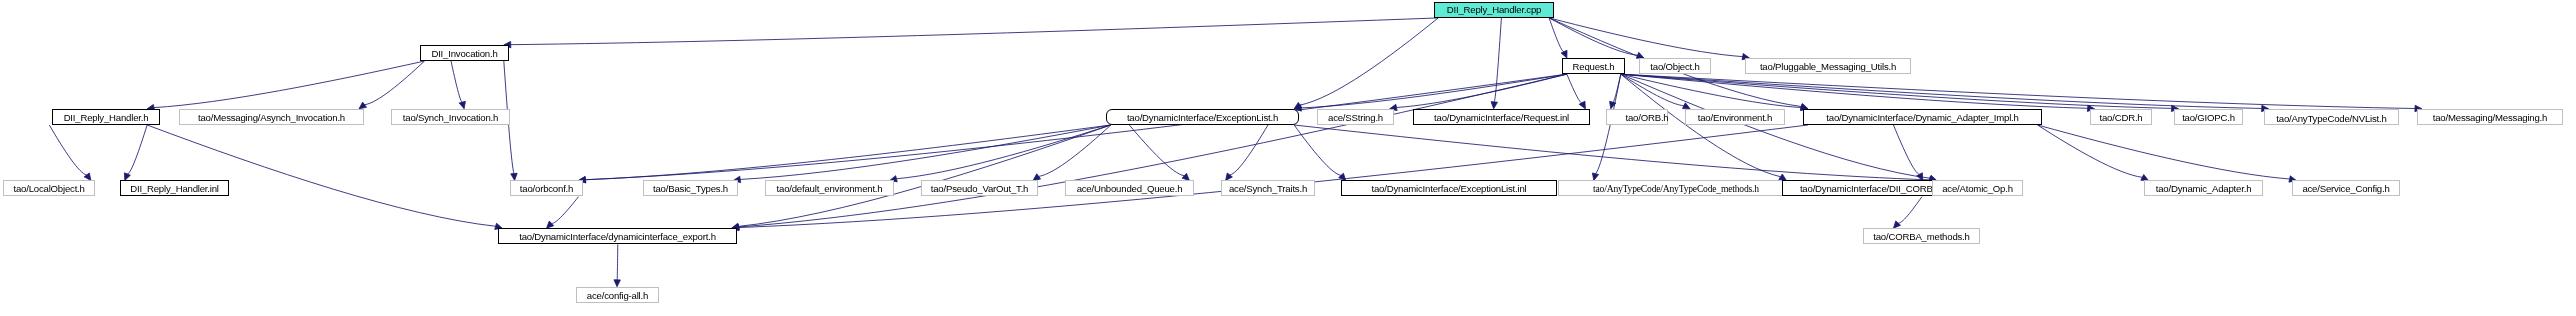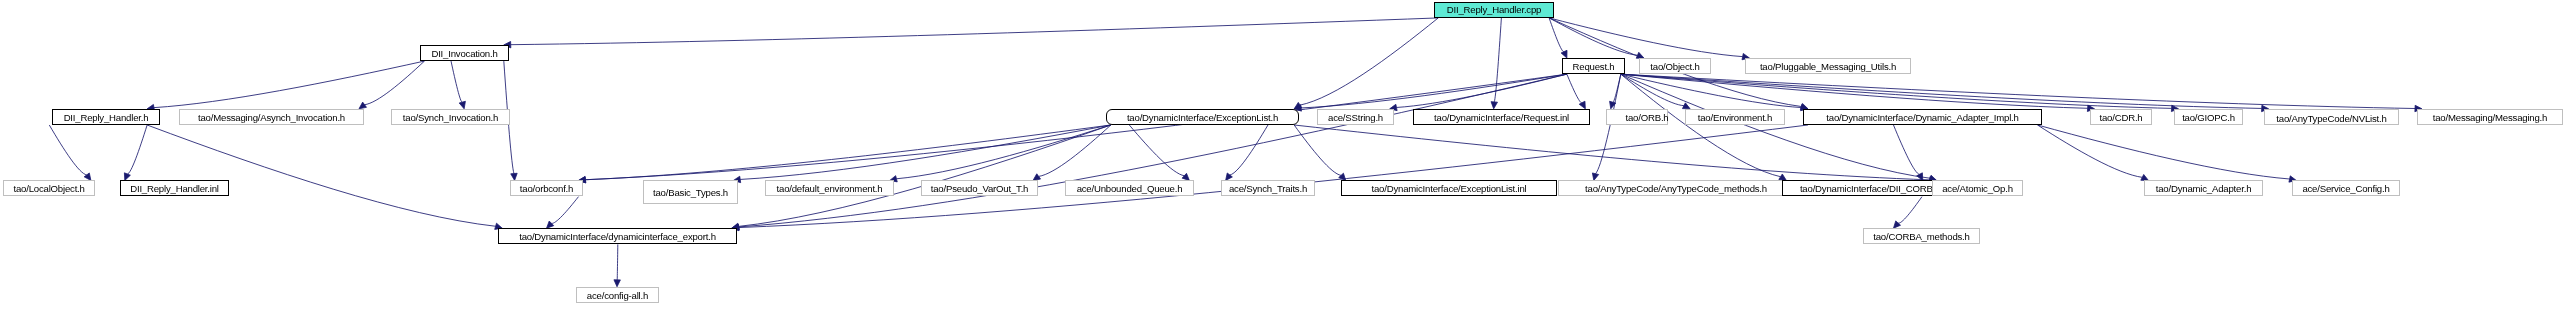--- a/index.html
+++ b/index.html
@@ -169,39 +169,39 @@
       </div>
       <div class="node thin" style="left: 3.1px; top: 180px; width: 92px; height: 16px;">
         <span>tao/LocalObject.h</span>
       </div>
       <div class="node bold" style="left: 120px; top: 180px; width: 109px; height: 16px;">
         <span>DII_Reply_Handler.inl</span>
       </div>
       <div class="node thin" style="left: 510px; top: 180px; width: 73px; height: 16px;">
         <span>tao/orbconf.h</span>
       </div>
-      <div class="node thin" style="left: 643px; top: 180px; width: 95px; height: 24px;">
+      <div class="node thin" style="left: 643px; top: 180px; width: 95px; height: 16px;">
         <span>tao/Basic_Types.h</span>
       </div>
       <div class="node thin" style="left: 765px; top: 180px; width: 129px; height: 16px;">
         <span>tao/default_environment.h</span>
       </div>
       <div class="node thin" style="left: 921px; top: 180px; width: 117px; height: 16px;">
         <span>tao/Pseudo_VarOut_T.h</span>
       </div>
       <div class="node thin" style="left: 1065px; top: 180px; width: 129px; height: 16px;">
         <span>ace/Unbounded_Queue.h</span>
       </div>
       <div class="node thin" style="left: 1221px; top: 180px; width: 94px; height: 16px;">
         <span>ace/Synch_Traits.h</span>
       </div>
       <div class="node bold" style="left: 1341px; top: 180px; width: 216px; height: 16px;">
         <span>tao/DynamicInterface/ExceptionList.inl</span>
       </div>
-      <div class="node thin" style="left: 1558px; top: 180px; width: 236px; height: 16px;">
+      <div class="node thin" style="left: 1558px; top: 180px; width: 236px; height: 16px; font-family: Liberation Serif, serif;">
         <span>tao/AnyTypeCode/AnyTypeCode_methods.h</span>
       </div>
       <div class="node bold" style="left: 1782px; top: 180px; width: 223px; height: 16px;">
         <span>tao/DynamicInterface/DII_CORBA_methods.h</span>
       </div>
       <div class="node thin" style="left: 1932px; top: 180px; width: 91px; height: 16px;">
         <span>ace/Atomic_Op.h</span>
       </div>
       <div class="node thin" style="left: 2144px; top: 180px; width: 119px; height: 16px;">
         <span>tao/Dynamic_Adapter.h</span>

